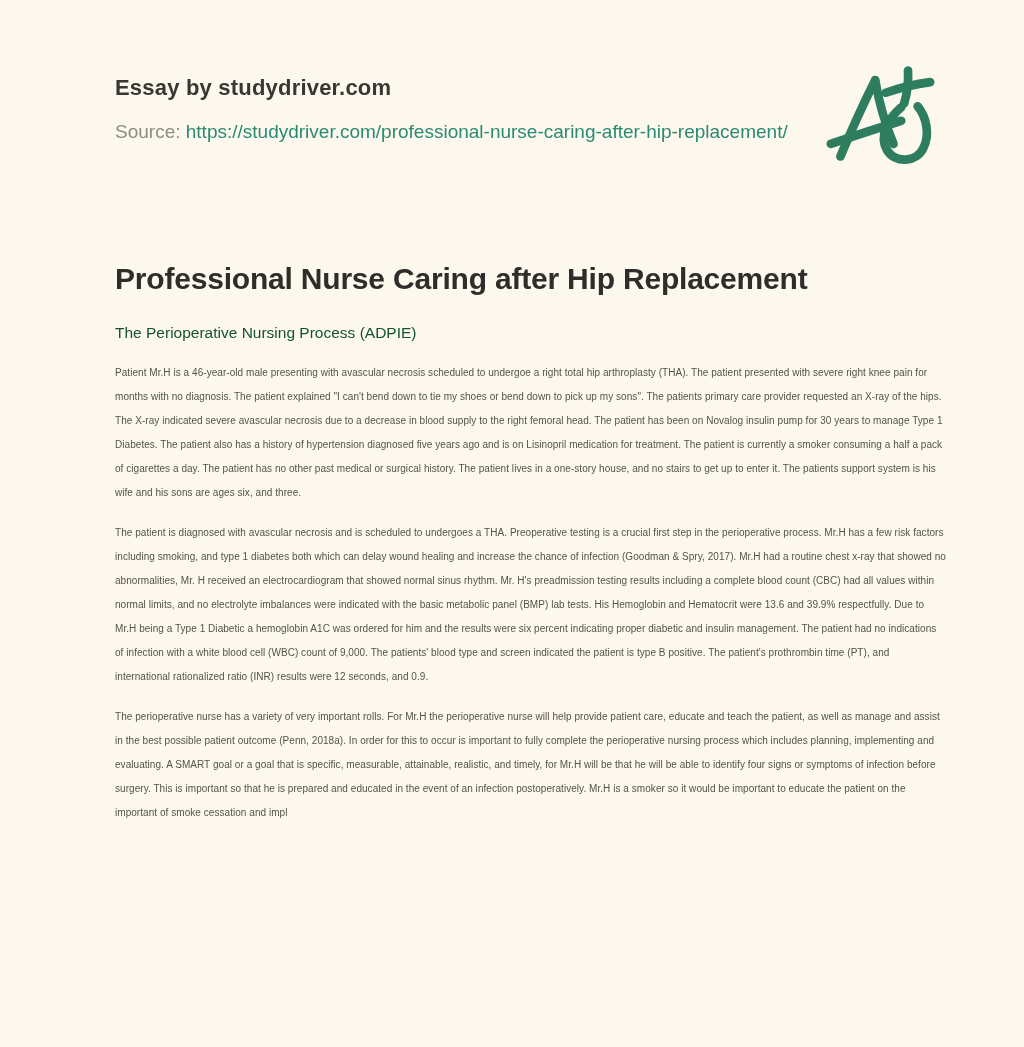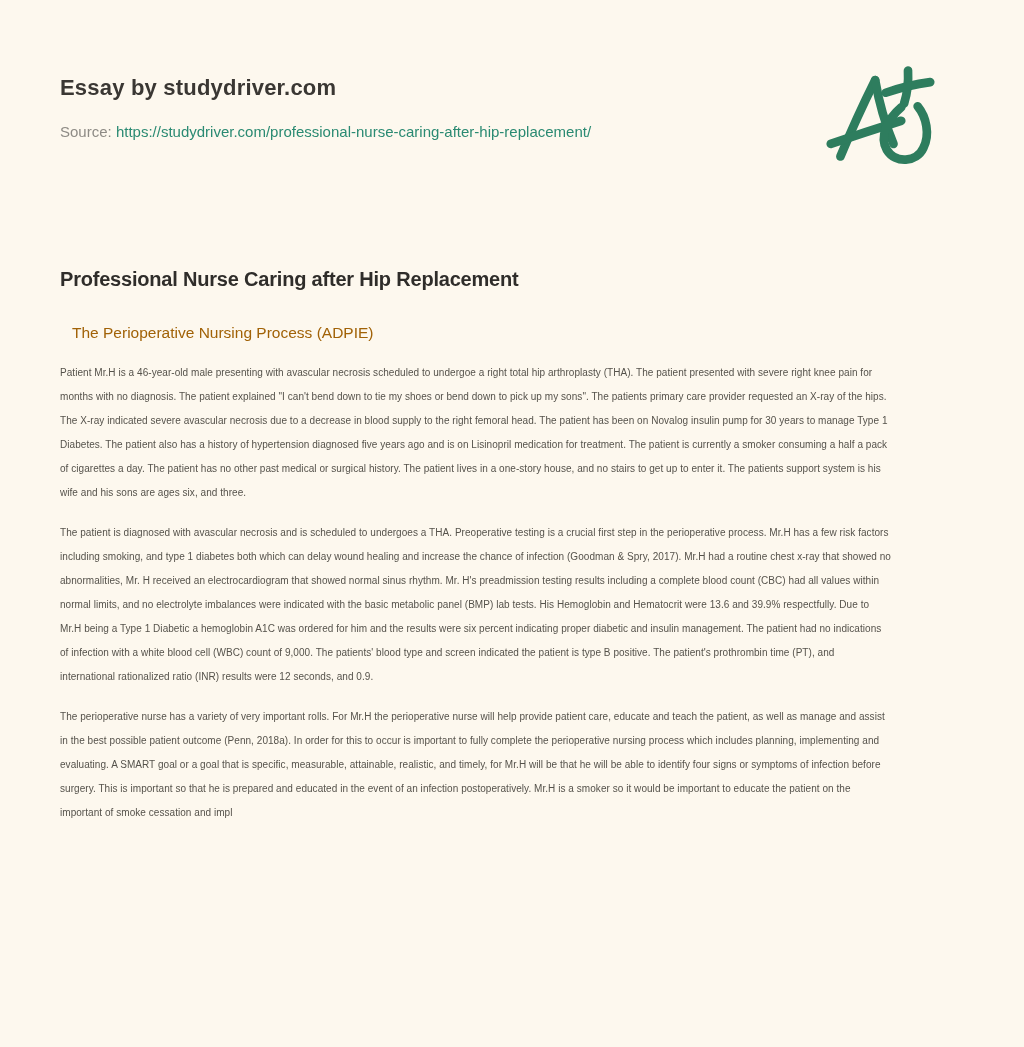--- a/index.html
+++ b/index.html
@@ -10,64 +10,64 @@
   .page {
     position: relative;
     width: 1024px;
     height: 1047px;
     background: #fdf8ee;
     font-family: "Liberation Sans", sans-serif;
     overflow: hidden;
     box-sizing: border-box;
   }
   .content {
-    padding: 0 60px;
+    padding: 0 115px;
   }
   .brand-title {
     margin: 0;
     padding-top: 74px;
     font-size: 22px;
     line-height: 28px;
     font-weight: 700;
     color: #3a3733;
     letter-spacing: 0.2px;
   }
   .source-line {
     margin-top: 20px;
-    font-size: 15px;
+    font-size: 19px;
     line-height: 20px;
     color: #8e8b85;
   }
   .source-line a {
     color: #2a8a72;
     text-decoration: none;
   }
   .logo {
     position: absolute;
     left: 824px;
     top: 60px;
     width: 112px;
     height: 108px;
   }
   .logo svg { width: 100%; height: 100%; }
   .essay-title {
     margin: 0;
     margin-top: 118px;
-    font-size: 20px;
+    font-size: 30px;
     line-height: 38px;
     font-weight: 700;
     color: #2f2d2a;
     letter-spacing: -0.2px;
   }
   .essay-subtitle {
-    margin: 12px;
+    margin: 0;
     margin-top: 24px;
     font-size: 15.5px;
     line-height: 22px;
-    color: #a16207;
+    color: #14532d;
   }
   .para {
     margin: 0;
     margin-top: 16px;
     width: 832px;
     font-size: 10px;
     line-height: 24px;
     color: #55524b;
     letter-spacing: 0.05px;
   }

